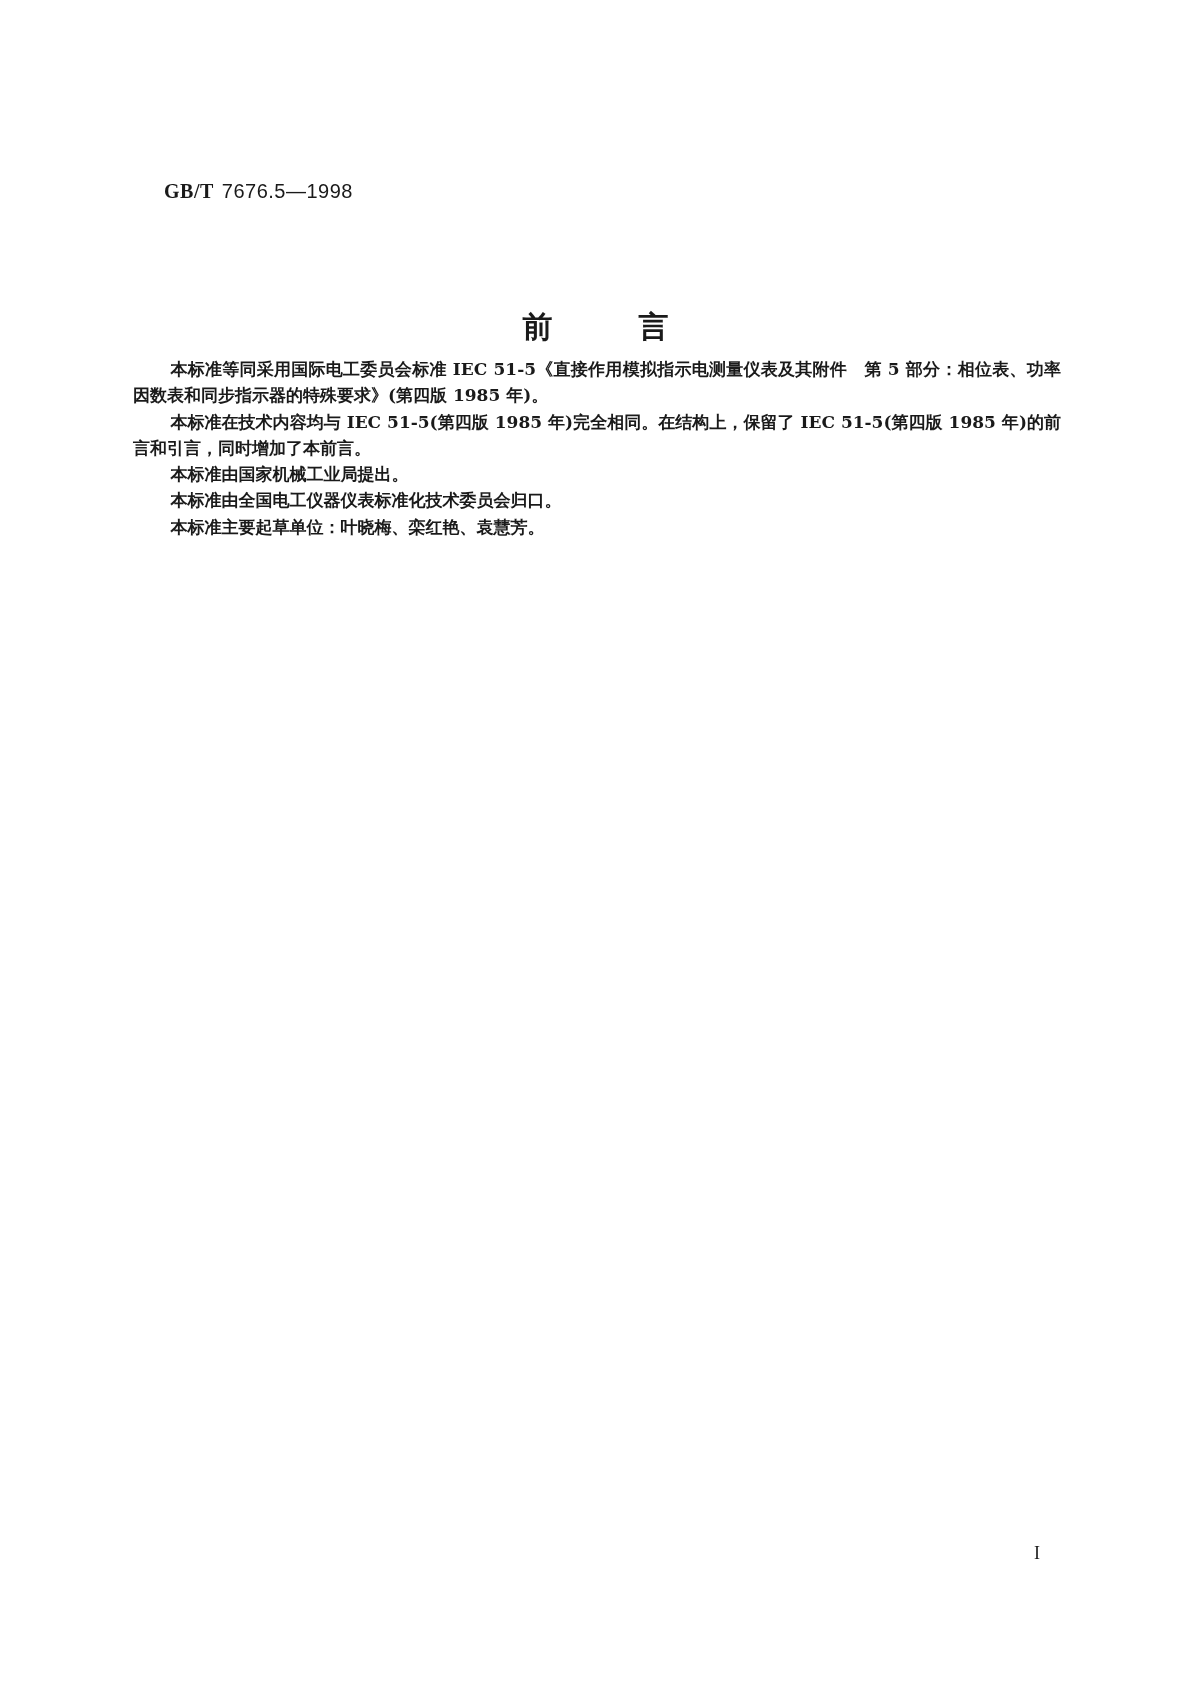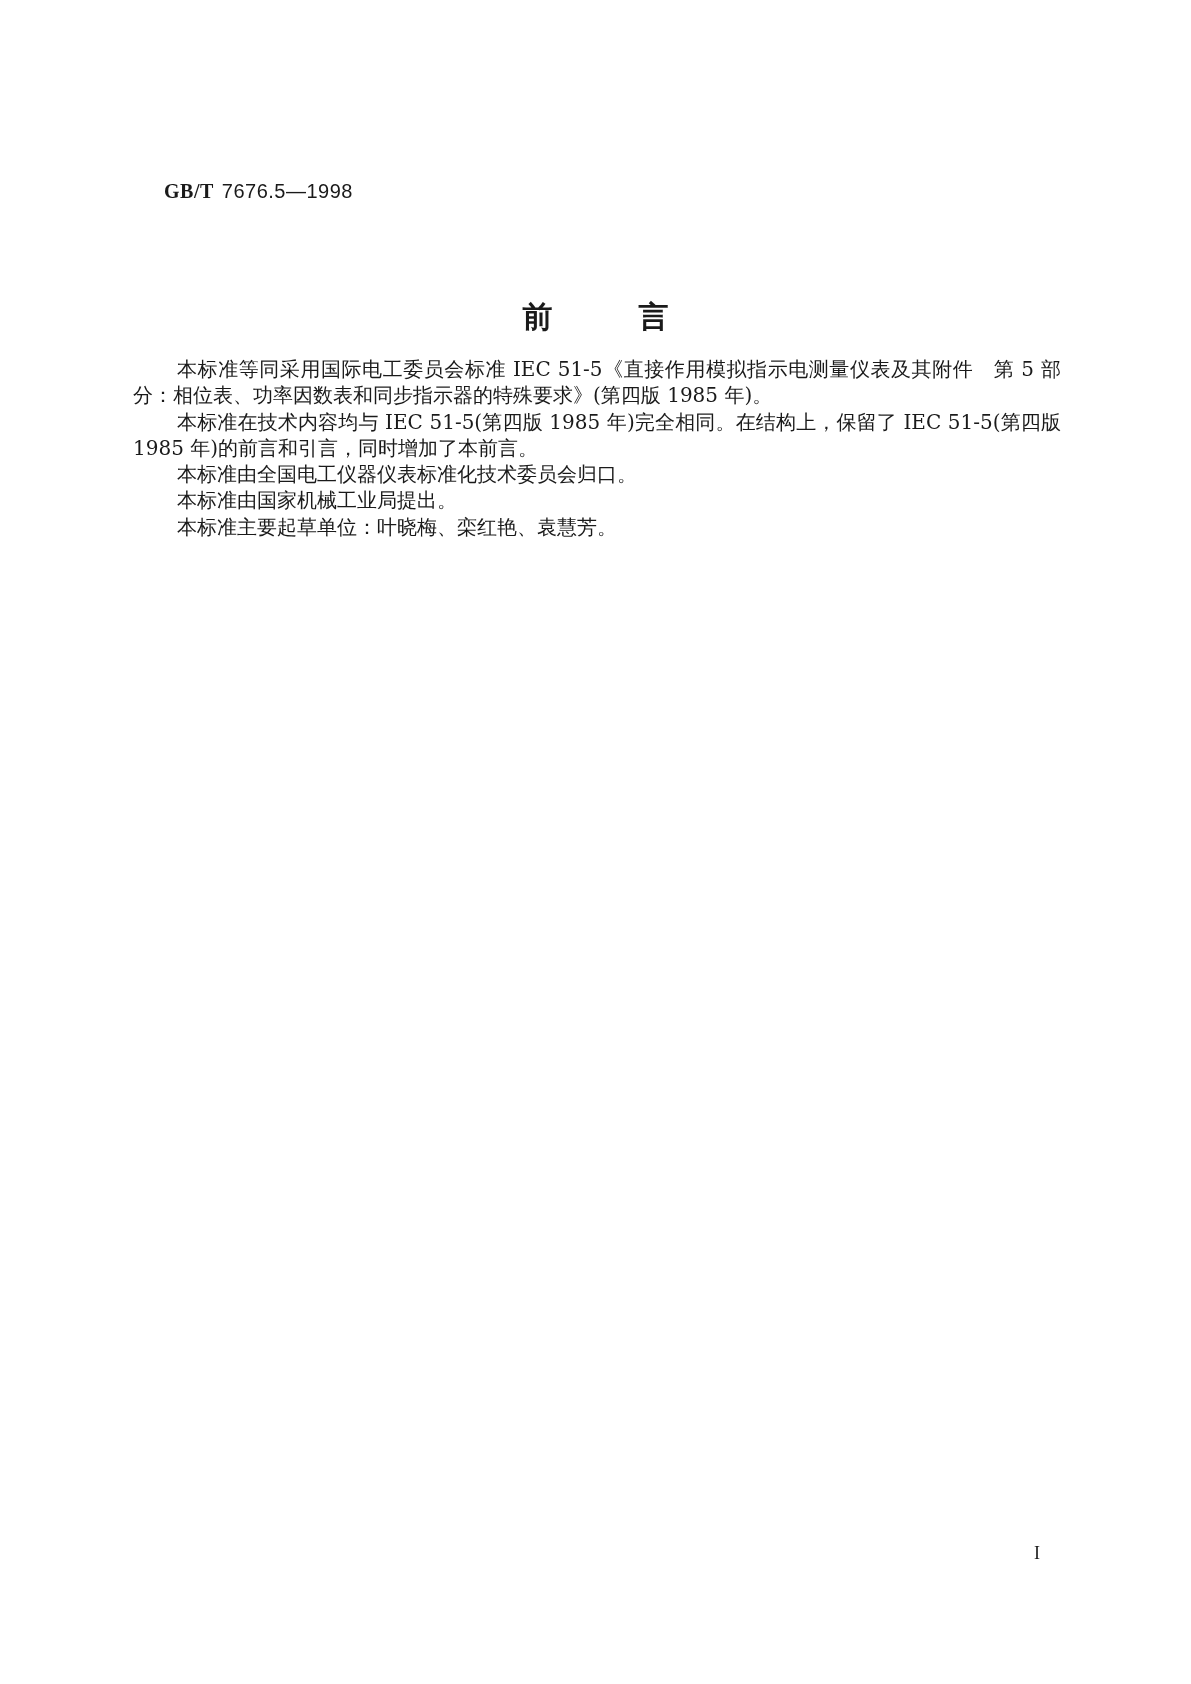--- a/index.html
+++ b/index.html
@@ -31,40 +31,41 @@
     }
     .std-code .num {
       font-family: "Liberation Sans", "DejaVu Sans", sans-serif;
       font-size: 20px;
       margin-left: 8px;
     }
     .title {
       position: absolute;
       left: 0;
       width: 1191px;
-      top: 297px;
+      top: 307px;
       text-align: center;
       font-size: 30px;
       font-weight: bold;
       font-family: "DejaVu Serif", "Liberation Serif", serif;
     }
     .title span {
       display: inline-block;
     }
     .title .gap {
       width: 86px;
     }
     .body {
       position: absolute;
       left: 133px;
       top: 356px;
       width: 928px;
-      font-size: 20px;
+      font-size: 17px;
       line-height: 26.3px;
       font-family: "DejaVu Serif", "Liberation Serif", serif;
+      font-weight: bold;
     }
     .body p {
       margin: 0;
       text-indent: 2.2em;
       text-align: justify;
       text-align-last: left;
     }
     .page-num {
       position: absolute;
       left: 1034px;
@@ -80,18 +81,18 @@
   <span class="prefix">GB/T</span><span class="num">7676.5—1998</span>
 </div>
 
 <div class="title">
   <span>前</span><span class="gap"></span><span>言</span>
 </div>
 
 <div class="body">
   <p>本标准等同采用国际电工委员会标准 IEC 51-5《直接作用模拟指示电测量仪表及其附件　第 5 部分：相位表、功率因数表和同步指示器的特殊要求》(第四版 1985 年)。</p>
   <p>本标准在技术内容均与 IEC 51-5(第四版 1985 年)完全相同。在结构上，保留了 IEC 51-5(第四版 1985 年)的前言和引言，同时增加了本前言。</p>
+  <p>本标准由国家机械工业局提出。</p>
   <p>本标准由全国电工仪器仪表标准化技术委员会归口。</p>
-  <p>本标准由国家机械工业局提出。</p>
   <p>本标准主要起草单位：叶晓梅、栾红艳、袁慧芳。</p>
 </div>
 
 <div class="page-num">I</div>
 
 </body></html>

